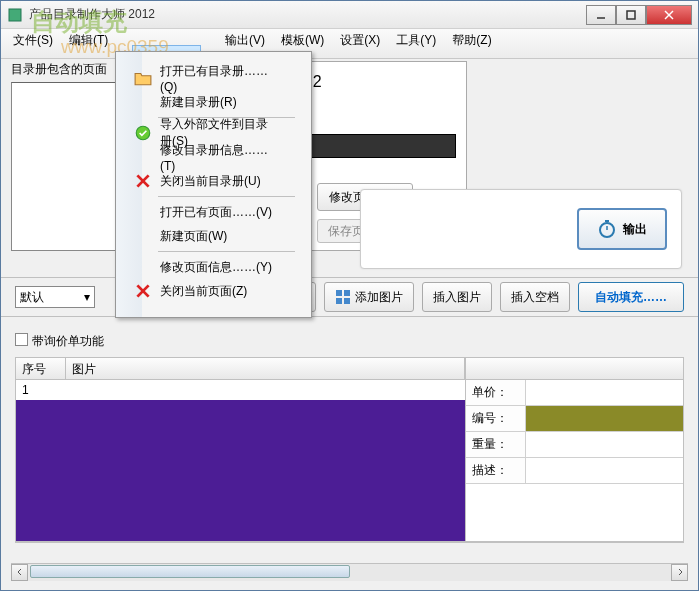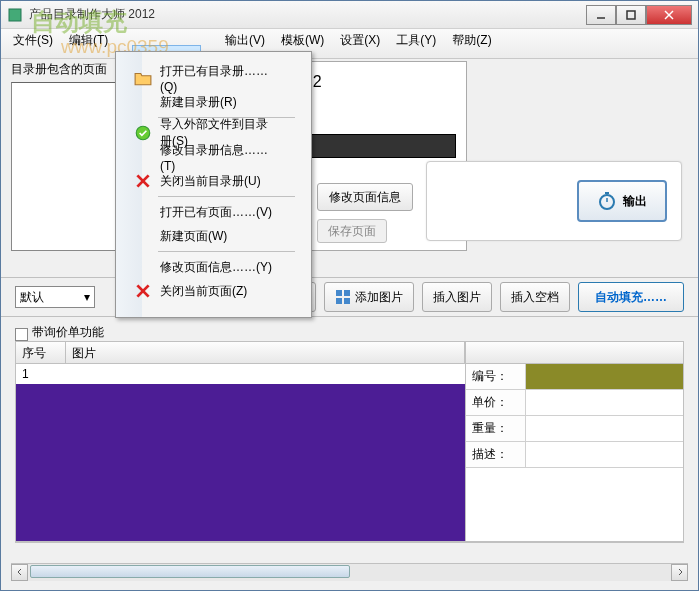--- a/index.html
+++ b/index.html
@@ -37,35 +37,35 @@
     
     .middle-col { flex: 1; display: flex; gap: 8px; }
     .center-pane { display: flex; flex-direction: column; gap: 6px; position: relative; }
     .preview-btn { width: 96px; height: 28px; background: linear-gradient(to bottom, #fdfdfd, #e8e8e8); border: 1px solid #aaa; border-radius: 3px; font-size: 12px; }
     
     .right-preview { width: 320px; background: #fff; border: 1px solid #aaa; padding: 10px; }
     .preview-title { font-size: 16px; margin-bottom: 12px; }
     .preview-label { font-size: 16px; margin-bottom: 8px; }
     .preview-img-box { height: 24px; background: #333; border: 1px solid #000; }
     
-    .output-section { position: absolute; right: 16px; top: 160px; width: 256px; height: 80px; background: #fff; border: 1px solid #ccc; border-radius: 4px; display: flex; align-items: center; justify-content: flex-end; padding-right: 14px; z-index: 3; box-shadow: 0 0 2px rgba(0,0,0,0.1); }
+    .output-section { position: absolute; right: 16px; top: 188px; width: 322px; height: 80px; background: #fff; border: 1px solid #ccc; border-radius: 4px; display: flex; align-items: center; justify-content: flex-end; padding-right: 14px; z-index: 3; box-shadow: 0 0 2px rgba(0,0,0,0.1); }
     .output-btn { width: 90px; height: 42px; background: linear-gradient(to bottom, #fdfdfd, #e0e8f0); border: 2px solid #5a8cbf; border-radius: 4px; display: flex; align-items: center; justify-content: center; gap: 6px; font-size: 15px; font-weight: bold; }
     .output-btn-icon { width: 20px; height: 20px; }
     
     .mid-buttons { position: absolute; left: 316px; top: 182px; display: flex; flex-direction: column; gap: 4px; z-index: 2; }
     
     .save-btn { width: 70px; height: 24px; background: #f0f0f0; border: 1px solid #c0c0c0; border-radius: 3px; color: #888; font-size: 12px; position:absolute; left:316px; top:218px; z-index:2;}
     
     .toolbar { height: 40px; border-top: 1px solid #c0c0c0; border-bottom: 1px solid #c0c0c0; display: flex; align-items: center; padding: 0 14px; gap: 8px; margin-top: 8px; background:#f0f0f0;}
     .tool-dropdown { width: 80px; height: 22px; background: #fff; border: 1px solid #888; padding: 2px 4px; display: flex; align-items: center; justify-content: space-between; }
     .tool-btn { height: 30px; padding: 0 10px; background: linear-gradient(to bottom, #fdfdfd, #e8e8e8); border: 1px solid #aaa; border-radius: 3px; display: flex; align-items: center; gap: 4px; }
     .tool-btn.primary { border: 1px solid #2a7ab0; color: #0066cc; font-weight: bold; padding: 0 16px; }
     .tool-icon { width: 16px; height: 16px; }
     
-    .checkbox-row { height: 24px; display: flex; align-items: flex-end; padding: 0 14px; gap: 4px; }
+    .checkbox-row { height: 24px; display: flex; align-items: flex-start; padding: 0 14px; gap: 4px; margin-top: 16px; }
     .checkbox { width: 13px; height: 13px; border: 1px solid #888; background: #fff; }
     
     .table-area { flex: 1; display: flex; margin: 0 14px; border: 1px solid #c0c0c0; }
     .table-left { flex: 1; background: #4c1d95; }
     .table-right { width: 218px; border-left: 1px solid #c0c0c0; background: #fff; display: flex; flex-direction: column; }
     
     .table-header { height: 22px; background: linear-gradient(to bottom, #fdfdfd, #e8e8e8); display: flex; border-bottom: 1px solid #c0c0c0; }
     .th { padding: 3px 6px; border-right: 1px solid #c0c0c0; }
     .th-seq { width: 50px; }
     .th-img { flex: 1; }
@@ -258,26 +258,26 @@
         </div>
         <div class="table-body">
           <div class="tr">
             <div class="td td-seq">1</div>
           </div>
         </div>
       </div>
       <div class="table-right">
         <div class="table-header" style="height:22px;"></div>
         <div class="detail-row">
+          <div class="detail-label">单价：</div>
+          <div class="detail-value"></div>
+        </div>
+        <div class="detail-row">
           <div class="detail-label">编号：</div>
           <div class="detail-value highlight"></div>
-        </div>
-        <div class="detail-row">
-          <div class="detail-label">单价：</div>
-          <div class="detail-value"></div>
         </div>
         <div class="detail-row">
           <div class="detail-label">重量：</div>
           <div class="detail-value"></div>
         </div>
         <div class="detail-row">
           <div class="detail-label">描述：</div>
           <div class="detail-value"></div>
         </div>
       </div>

